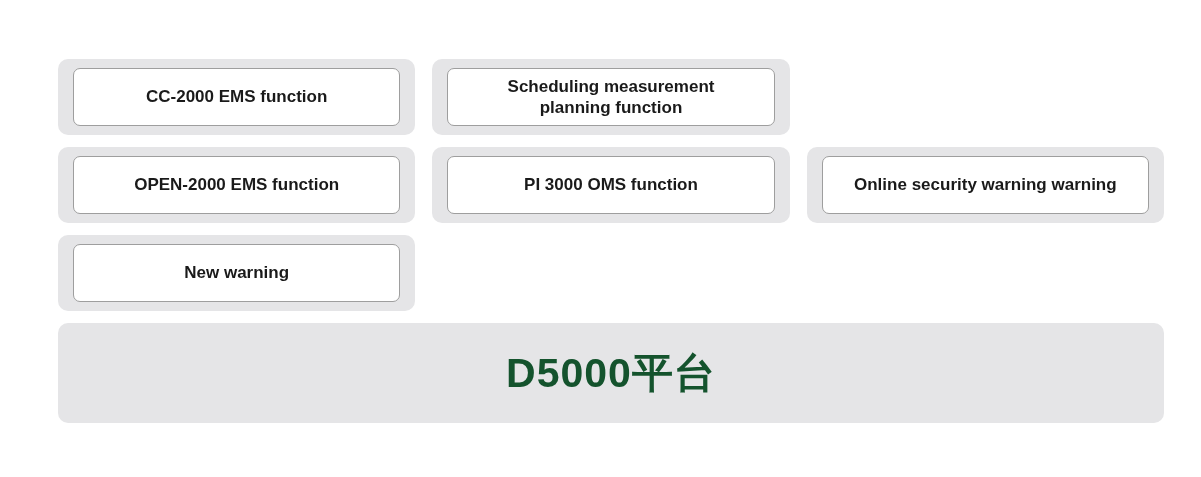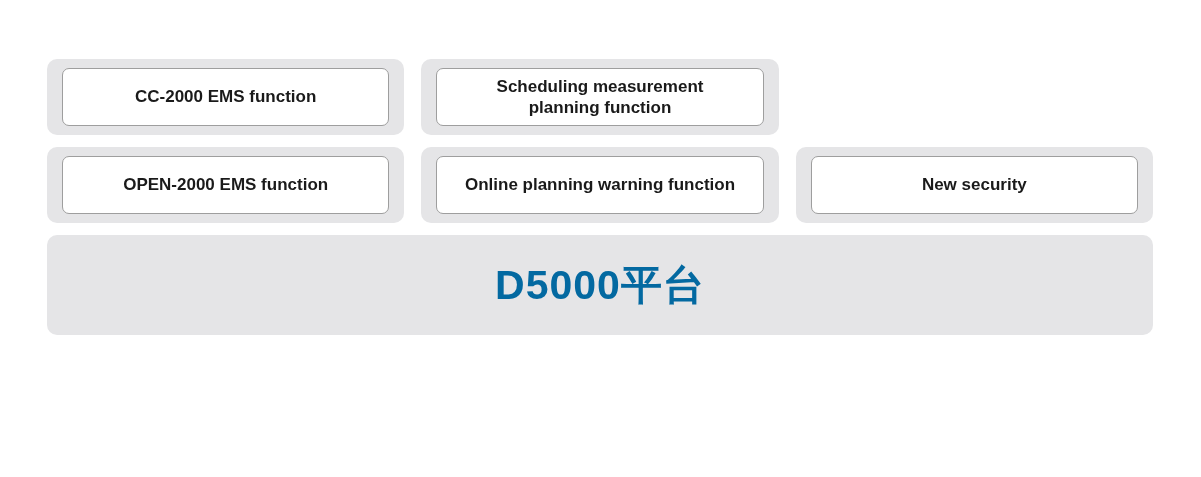--- a/index.html
+++ b/index.html
@@ -10,21 +10,21 @@
   }
   .stage {
     position: relative;
     width: 1201px;
     height: 477px;
     background: #ffffff;
     overflow: hidden;
   }
   .diagram {
     position: absolute;
-    left: 47px;
+    left: 58px;
     top: 59px;
     width: 1106px;
   }
   .function-grid {
     display: grid;
     grid-template-columns: repeat(3, 1fr);
     column-gap: 17px;
     row-gap: 12px;
   }
   .function-card {
@@ -60,21 +60,21 @@
     height: 100px;
     background: #e5e5e7;
     border-radius: 10px;
     display: flex;
     align-items: center;
     justify-content: center;
   }
   .platform-label {
     font-size: 41px;
     font-weight: 700;
-    color: #0369a1;
+    color: #14532d;
     letter-spacing: 1px;
   }
 </style>
 </head>
 <body>
 
 <div class="stage">
   <div class="diagram">
 
     <div class="function-grid">
@@ -94,31 +94,36 @@
 
       <div class="function-card empty"></div>
 
       <div class="function-card">
         <div class="function-box">
           <span class="box-label">OPEN-2000 EMS function</span>
         </div>
       </div>
 
 
+      <div class="function-card">
+        <div class="function-box">
+          <span class="box-label">PI 3000 OMS function</span>
+        </div>
+      </div>
 
       <div class="function-card">
         <div class="function-box">
-          <span class="box-label">Online planning warning function</span>
+          <span class="box-label">Online security warning warning</span>
         </div>
       </div>
 
 
       <div class="function-card">
         <div class="function-box">
-          <span class="box-label">New security</span>
+          <span class="box-label">New warning</span>
         </div>
       </div>
 
     </div>
 
     <div class="platform-bar">
       <span class="platform-label">D5000平台</span>
     </div>
 
   </div>

